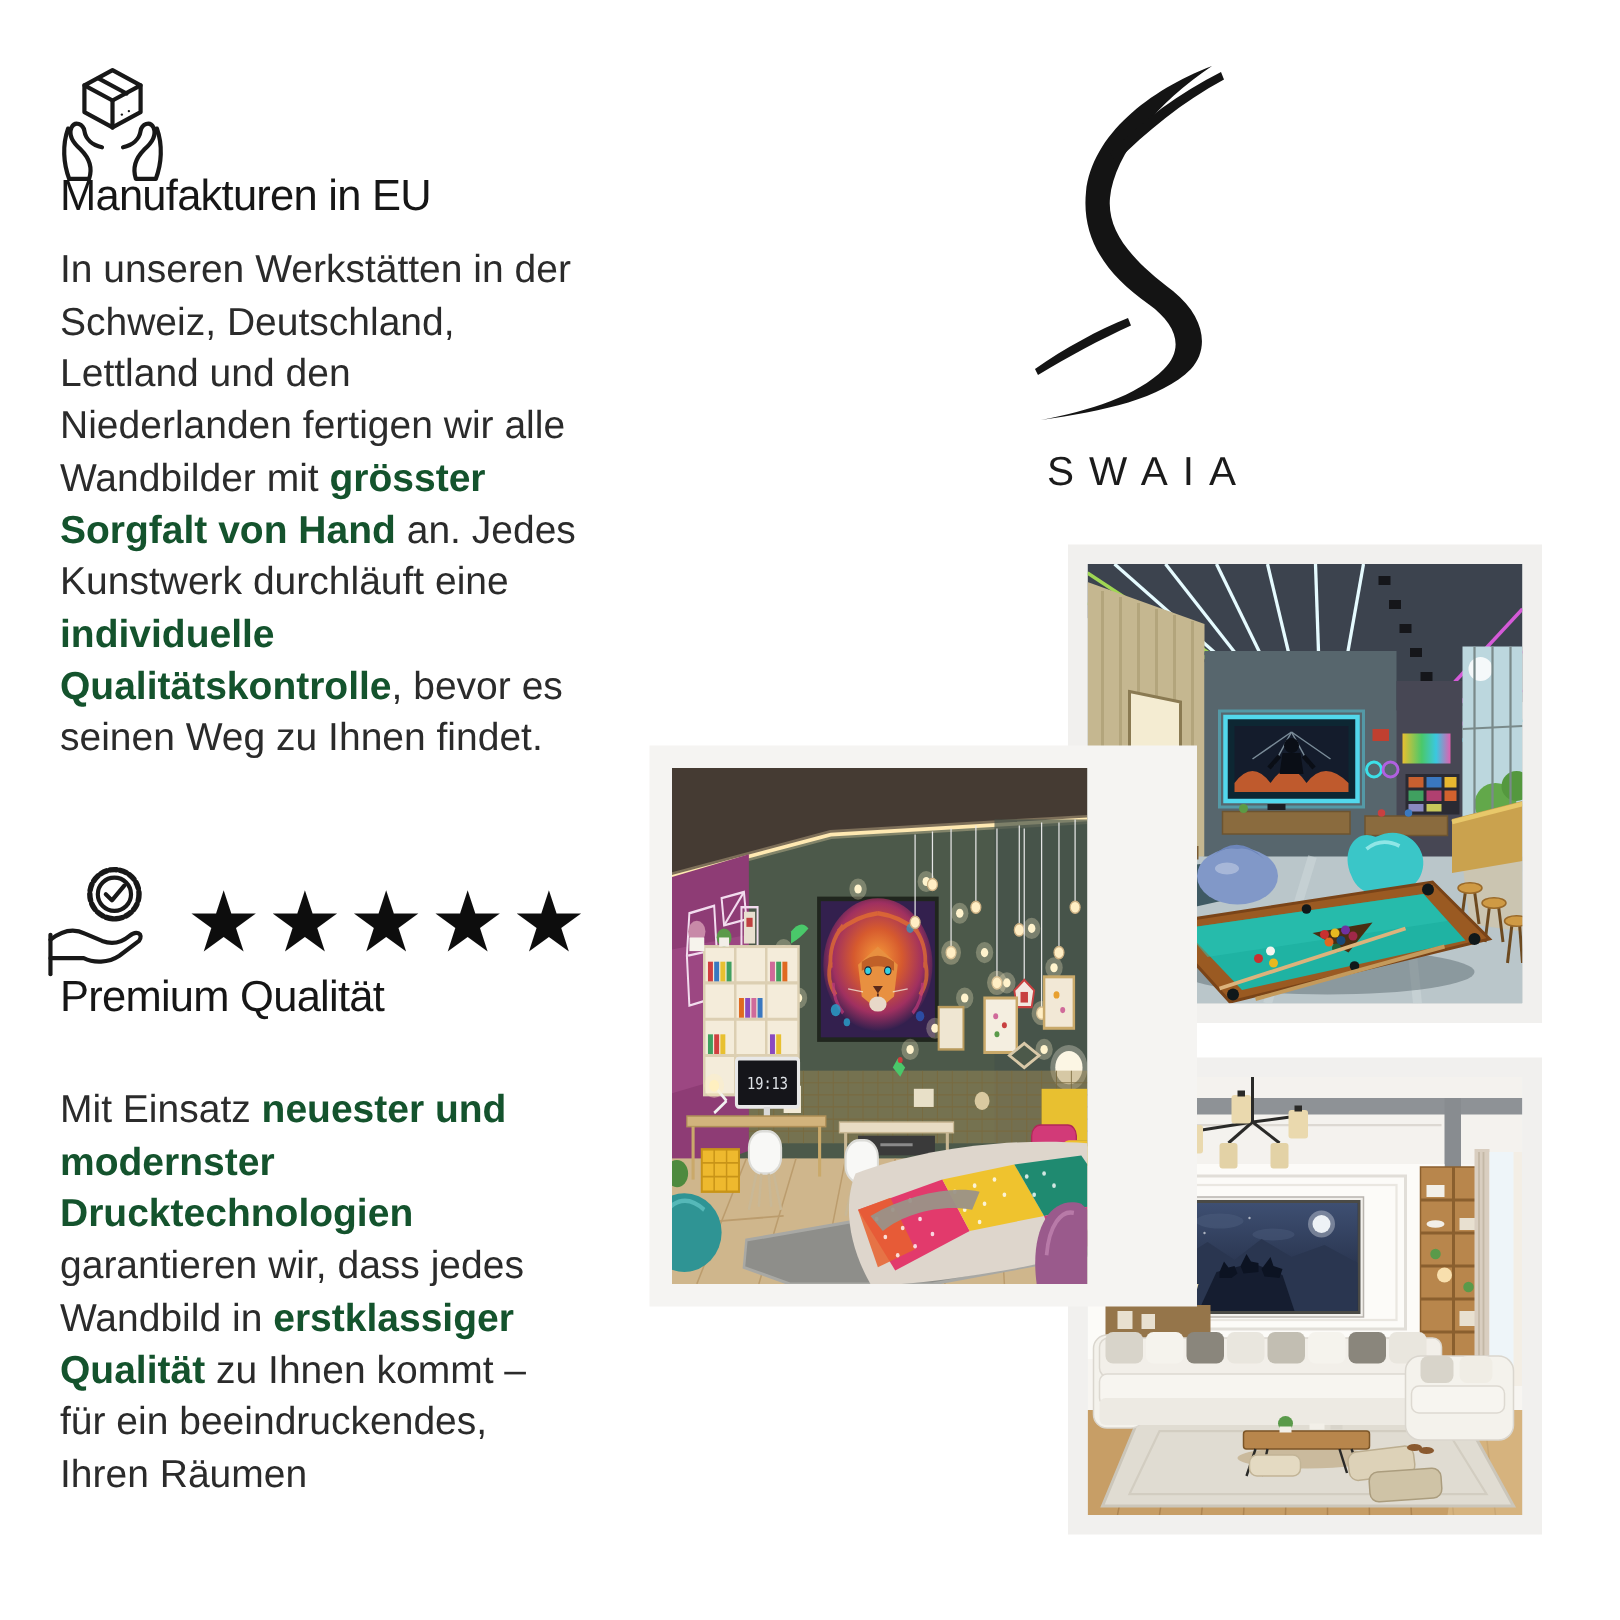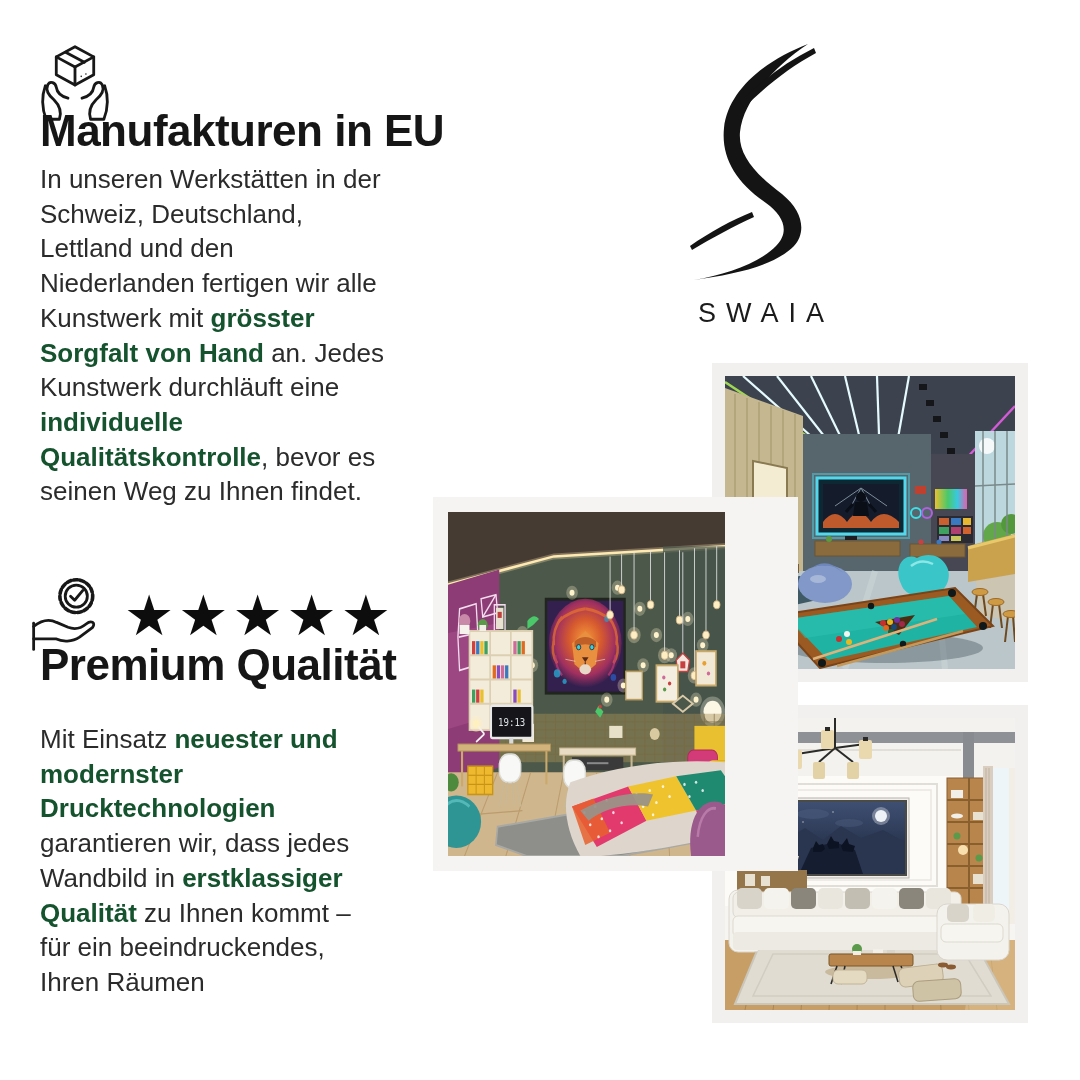--- a/index.html
+++ b/index.html
@@ -1,19 +1,19 @@
 <!DOCTYPE html>
 <html><head>
 <meta charset="utf-8">
 <style>
   html,body{margin:0;padding:0;background:#ffffff;}
   .canvas{position:relative;width:1080px;height:1080px;background:#ffffff;overflow:hidden;
           font-family:"Liberation Sans","DejaVu Sans",sans-serif;color:#202020;}
   .abs{position:absolute;}
-  .heading{font-size:44px;font-weight:700;letter-spacing:-0.5px;color:#161616;line-height:46px;white-space:nowrap;}
+  .heading{font-size:29px;font-weight:400;letter-spacing:-0.5px;color:#161616;line-height:46px;white-space:nowrap;}
   .para{font-size:26px;line-height:34.7px;color:#2b2b2b;}
   .para .pline{white-space:nowrap;}
   .para .b{font-weight:700;color:#14532d;}
   .stars{font-family:"DejaVu Sans",sans-serif;font-size:56px;letter-spacing:4px;color:#0d0d0d;line-height:64px;}
   .logo-wrap{width:132px;text-align:center;}
   .logo-text{font-size:27px;font-weight:400;letter-spacing:10px;color:#1b1b1b;margin-top:8px;
              font-family:"Liberation Sans","DejaVu Sans",sans-serif;text-indent:10px;white-space:nowrap;}
   .card{position:absolute;background:#f1f0ee;}
   .card .ph{position:absolute;overflow:hidden;}
   .card svg{display:block;width:100%;height:100%;}
@@ -36,21 +36,21 @@
       <path d="M12 56 C7 70 8 86 13 99 L30 99 C33 90 30 81 23 74 C16 68 12 62 15 55 C18 49 25 52 26 58 C27 65 33 70 41 72"></path>
       <path d="M88 56 C93 70 92 86 87 99 L70 99 C67 90 70 81 77 74 C84 68 88 62 85 55 C82 49 75 52 74 58 C73 65 67 70 59 72"></path>
     </svg>
   </div>
   <div class="abs heading" style="left:40px;top:108px;">Manufakturen in EU</div>
   <div class="abs para" style="left:40px;top:162px;">
       <div class="pline"><span>In unseren Werkstätten in der</span></div>
       <div class="pline"><span>Schweiz, Deutschland,</span></div>
       <div class="pline"><span>Lettland und den</span></div>
       <div class="pline"><span>Niederlanden fertigen wir alle</span></div>
-      <div class="pline"><span>Kunstwerk mit </span><span class="b">grösster</span></div>
+      <div class="pline"><span>Wandbilder mit </span><span class="b">grösster</span></div>
       <div class="pline"><span class="b">Sorgfalt von Hand</span><span> an. Jedes</span></div>
       <div class="pline"><span>Kunstwerk durchläuft eine</span></div>
       <div class="pline"><span class="b">individuelle</span></div>
       <div class="pline"><span class="b">Qualitätskontrolle</span><span>, bevor es</span></div>
       <div class="pline"><span>seinen Weg zu Ihnen findet.</span></div>
     </div>
 
   <div class="abs icon" style="left:30px;top:574px;">
     <svg width="86" height="82" viewBox="0 0 104 100" fill="none" stroke="#181818" stroke-width="3.4" stroke-linecap="round" stroke-linejoin="round">
       <circle cx="56" cy="27" r="20" stroke-dasharray="5.2 3" stroke-width="4.4"></circle>

